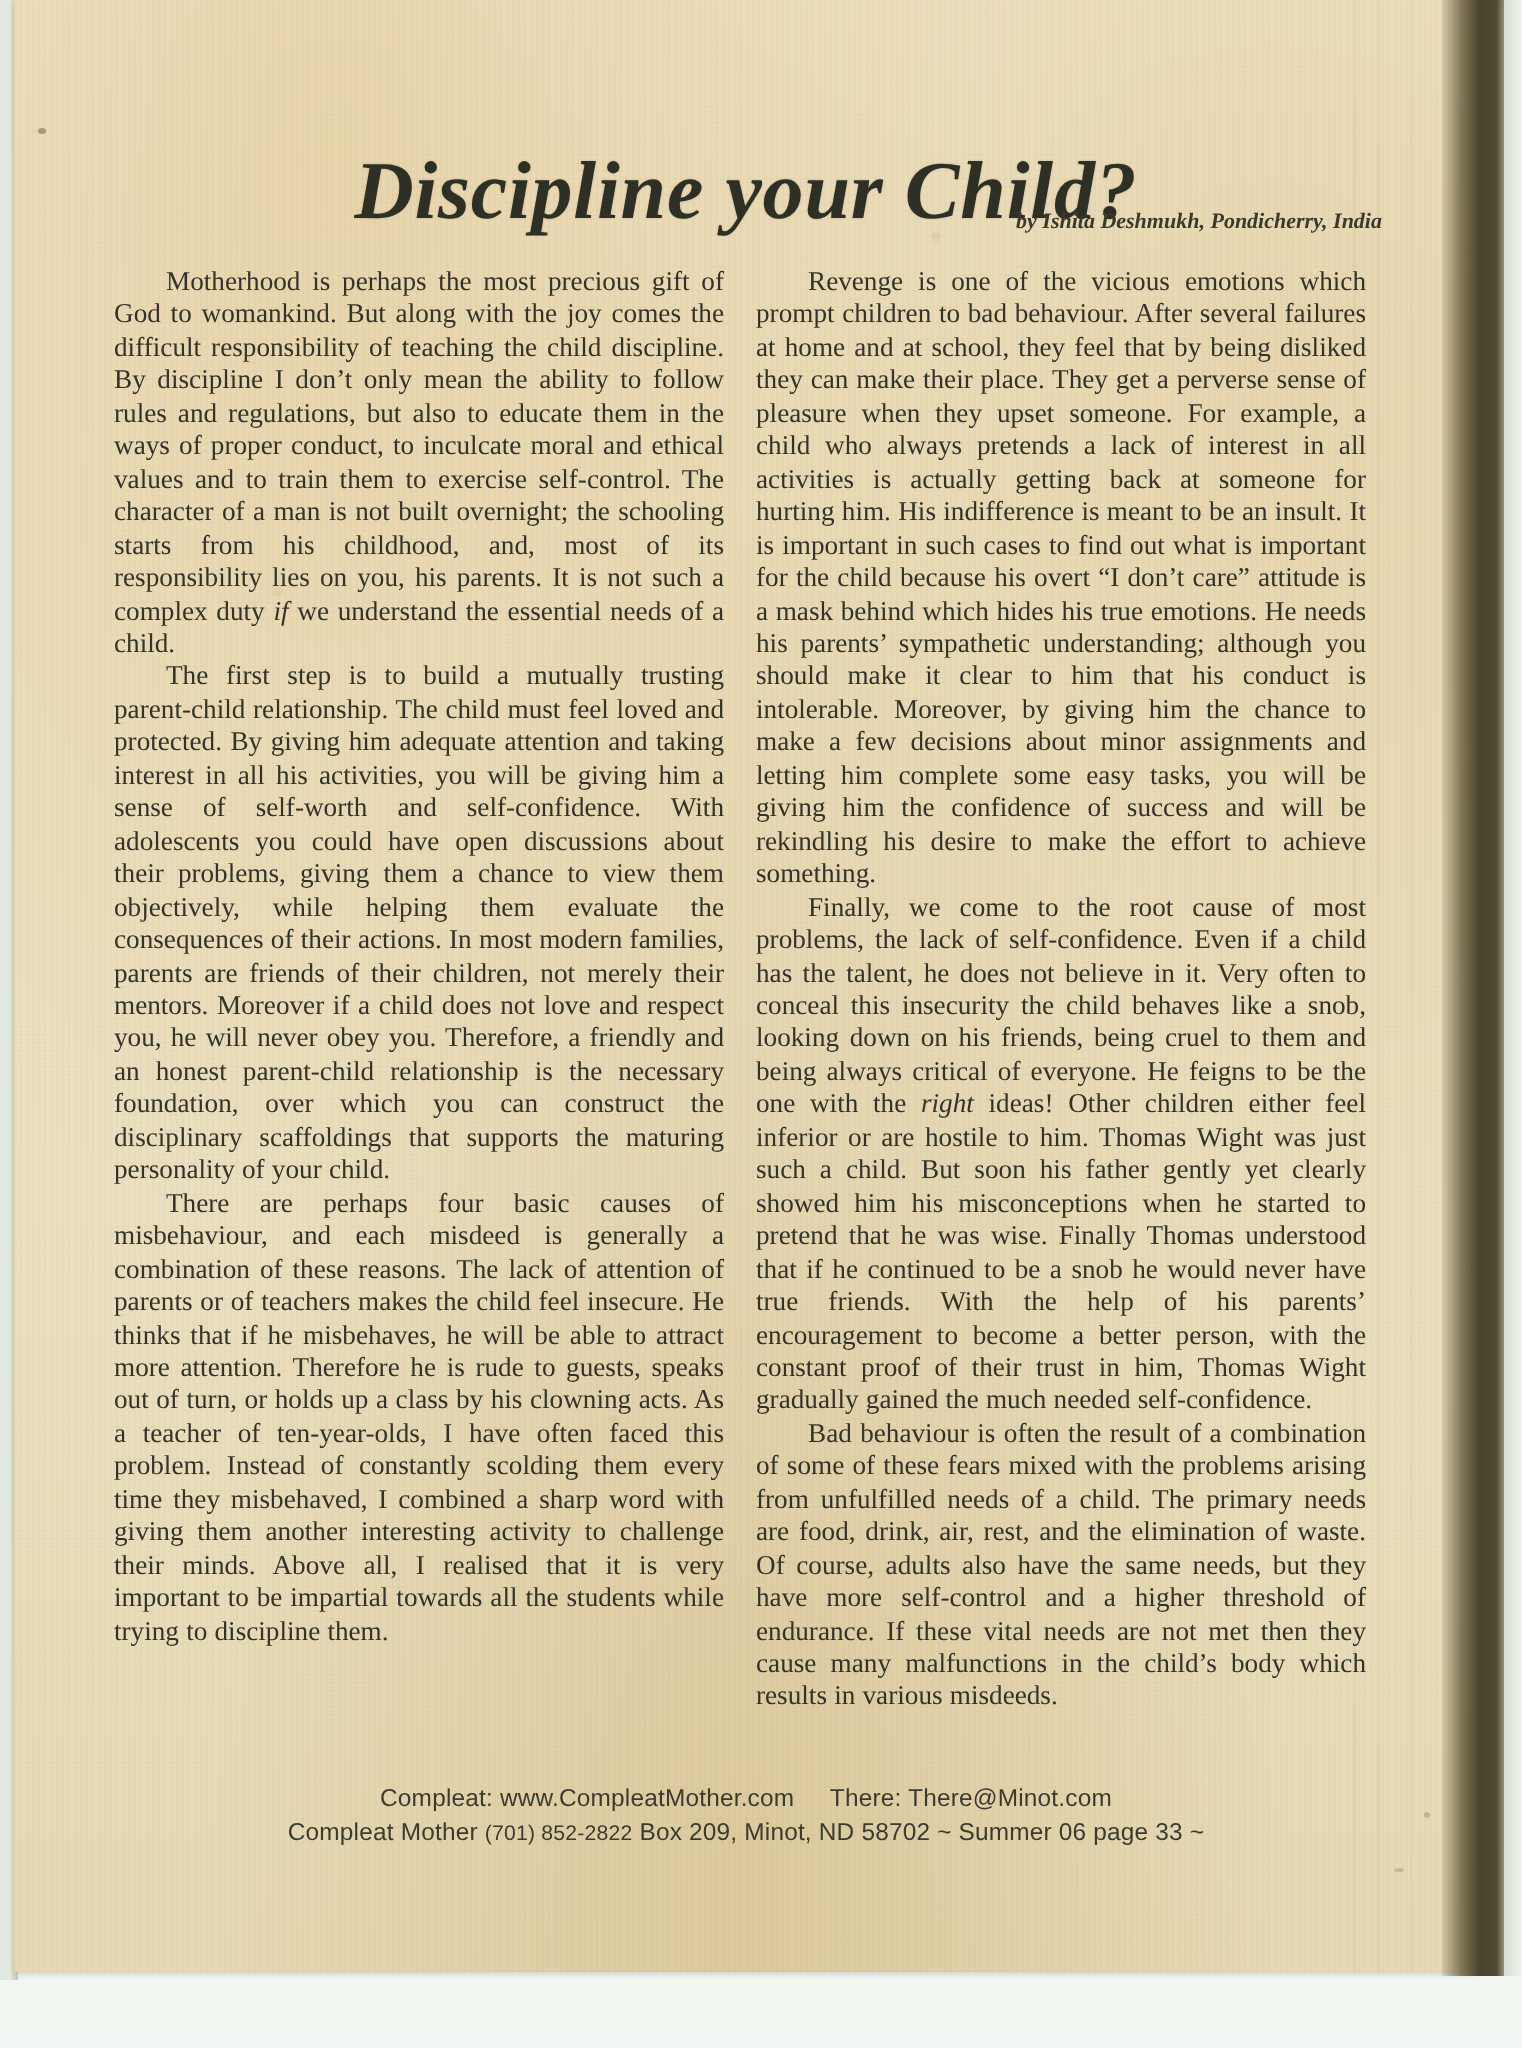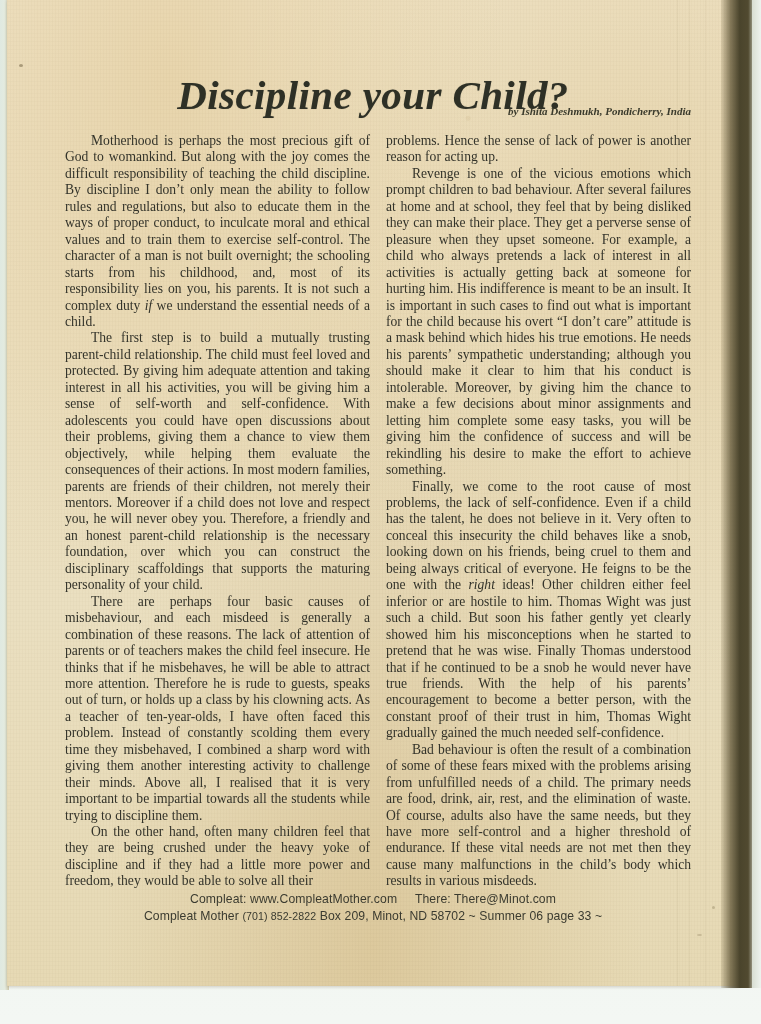--- a/index.html
+++ b/index.html
@@ -134,21 +134,20 @@
   }
 
   
   .columns {
     position: absolute;
     left: 50px;
     top: 133px;
     width: 634px;
     display: flex;
     gap: 16px;
-    justify-content: flex-end;
   }
   .col {
     width: 305px;
   }
   .col p {
     margin: 0;
     text-align: justify;
     text-indent: 26px;
     font-family: "Liberation Serif", "DejaVu Serif", serif;
     font-size: 13.6px;
@@ -205,25 +204,23 @@
       <h1 class="headline">Discipline your Child?</h1>
 
       <div class="byline">by Ishita Deshmukh, Pondicherry, India</div>
 
       <div class="columns">
 
         <div class="col">
           <p>Motherhood is perhaps the most precious gift of God to womankind. But along with the joy comes the difficult responsibility of teaching the child discipline. By discipline I don’t only mean the ability to follow rules and regulations, but also to educate them in the ways of proper conduct, to inculcate moral and ethical values and to train them to exercise self-control. The character of a man is not built overnight; the schooling starts from his childhood, and, most of its responsibility lies on you, his parents. It is not such a complex duty <i>if</i> we understand the essential needs of a child.</p>
           <p>The first step is to build a mutually trusting parent-child relationship. The child must feel loved and protected.  By giving him adequate attention and taking interest in all his activities, you will be giving him a sense of self-worth and self-confidence. With adolescents you could have open discussions about their problems, giving them a chance to view them objectively, while helping them evaluate the consequences of their actions. In most modern families, parents are friends of their children, not merely their mentors. Moreover if a child does not love and respect you, he will never obey you. Therefore, a friendly and an honest parent-child relationship is the necessary foundation, over which you can construct the disciplinary scaffoldings that supports the maturing personality of your child.</p>
           <p>There are perhaps four basic causes of misbehaviour, and each misdeed is generally a combination of these reasons. The lack of attention of parents or of teachers makes the child feel insecure. He thinks that if he misbehaves, he will be able to attract more attention. Therefore he is rude to guests, speaks out of turn, or holds up a class by his clowning acts. As a teacher of ten-year-olds, I have often faced this problem. Instead of constantly scolding them every time they misbehaved, I combined a sharp word with giving them another interesting activity to challenge their minds. Above all, I realised that it is very important to be impartial towards all the students while trying to discipline them.</p>
-          <p>On the other hand, often many children feel that they are being crushed under the heavy yoke of discipline and if they had a little more power and freedom, they would be able to solve all their</p>
         </div>
 
         <div class="col">
-          <p class="cont">problems. Hence the sense of lack of power is another reason for acting up.</p>
           <p>Revenge is one of the vicious emotions which prompt children to bad behaviour. After several failures at home and at school, they feel that by being disliked they can make their place. They get a perverse sense of pleasure when they upset someone. For example, a child who always pretends a lack of interest in all activities is actually getting back at someone for hurting him. His indifference is meant to be an insult. It is important in such cases to find out what is <b>important</b> for the child because his overt “I don’t care” attitude is a mask behind which hides his true emotions. He needs his parents’ sympathetic understanding; although you should make it clear to him that his conduct is intolerable.  Moreover, by giving him the chance to make a few decisions about minor assignments and letting him complete some easy tasks, you will be giving him the confidence of success and will be rekindling his desire to make the effort to achieve something.</p>
           <p>Finally, we come to the root cause of most problems, the lack of self-confidence. Even if a child has the talent, he does not believe in it. Very often to conceal this insecurity the child behaves like a snob, looking down on his friends, being cruel to them and being always critical of everyone. He feigns to be the one with the <i>right</i> ideas! Other children either feel inferior or are hostile to him. Thomas Wight was just such a child. But soon his father gently yet clearly showed him his misconceptions when he started to pretend that he was wise. Finally Thomas understood that if he continued to be a snob he would never have true friends. With the help of his parents’ encouragement to become a better person, with the constant proof of their trust in him, Thomas Wight gradually gained the much needed self-confidence.</p>
           <p>Bad behaviour is often the result of a combination of some of these fears mixed with the problems arising from unfulfilled needs of a child. The primary needs are food, drink, air, rest, and the elimination of waste. Of course, adults also have the same needs, but they have more self-control and a higher threshold of endurance.  If these vital needs are not met then they cause many malfunctions in the child’s body which results in various misdeeds.</p>
         </div>
 
       </div>
 
       <div class="footer">
         <div class="footer-line1">
           <span>Compleat:</span>

